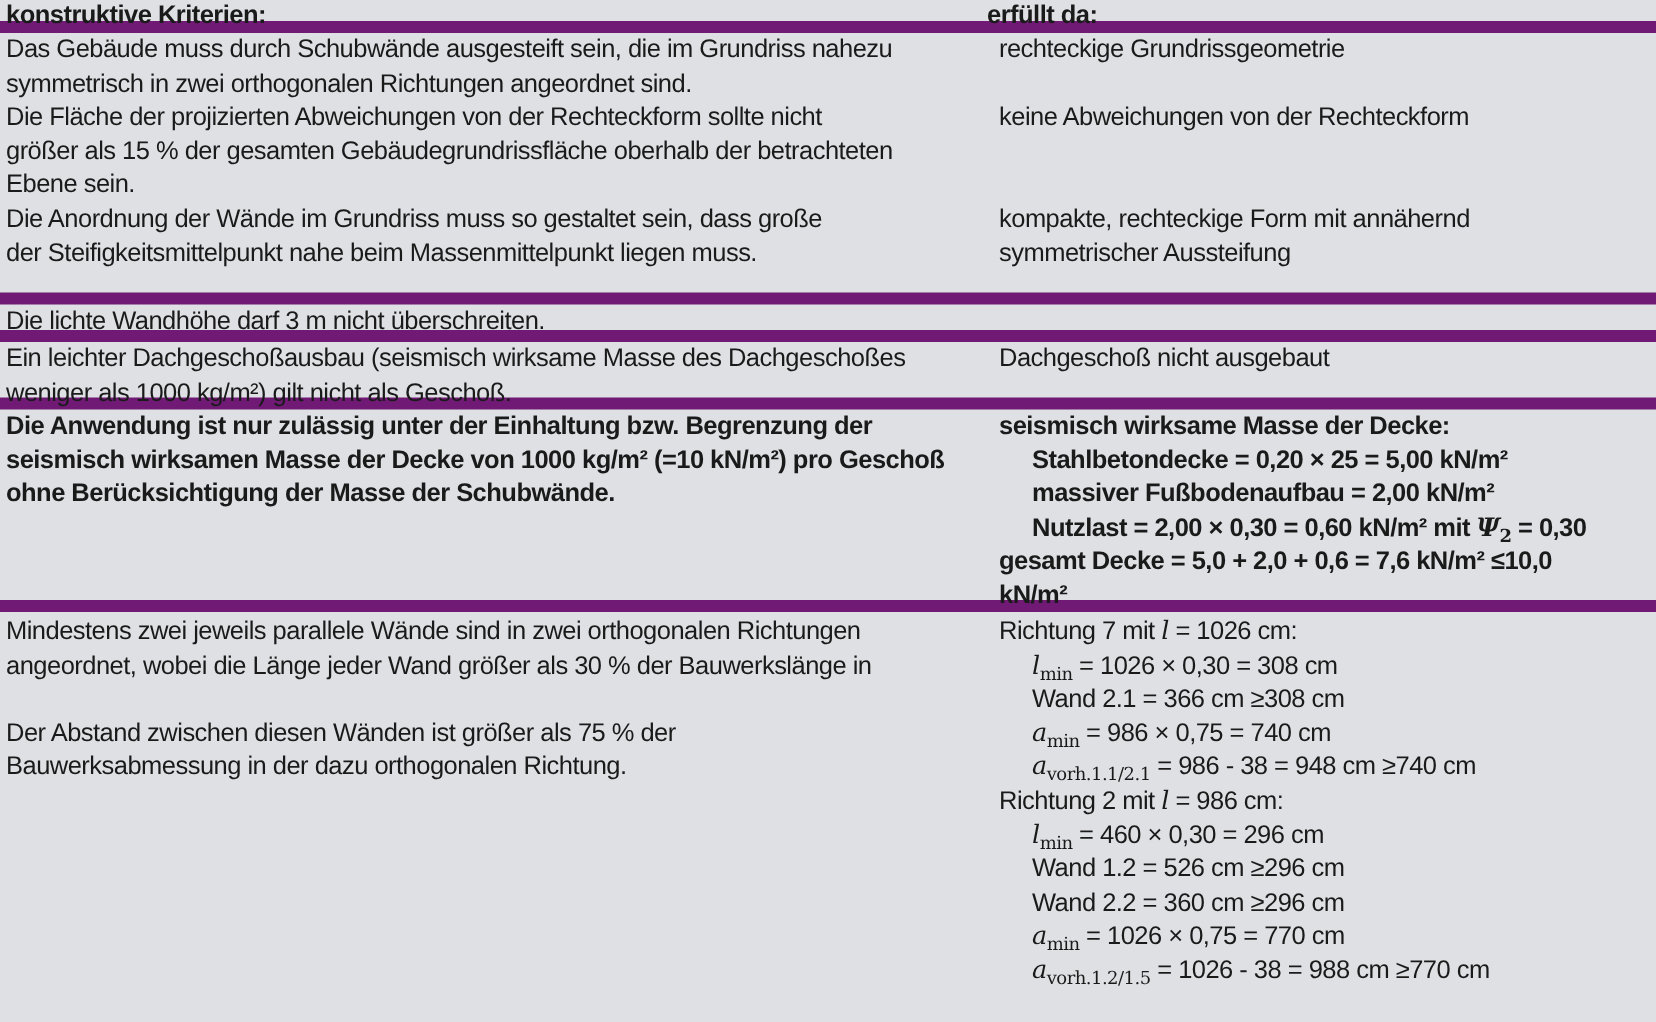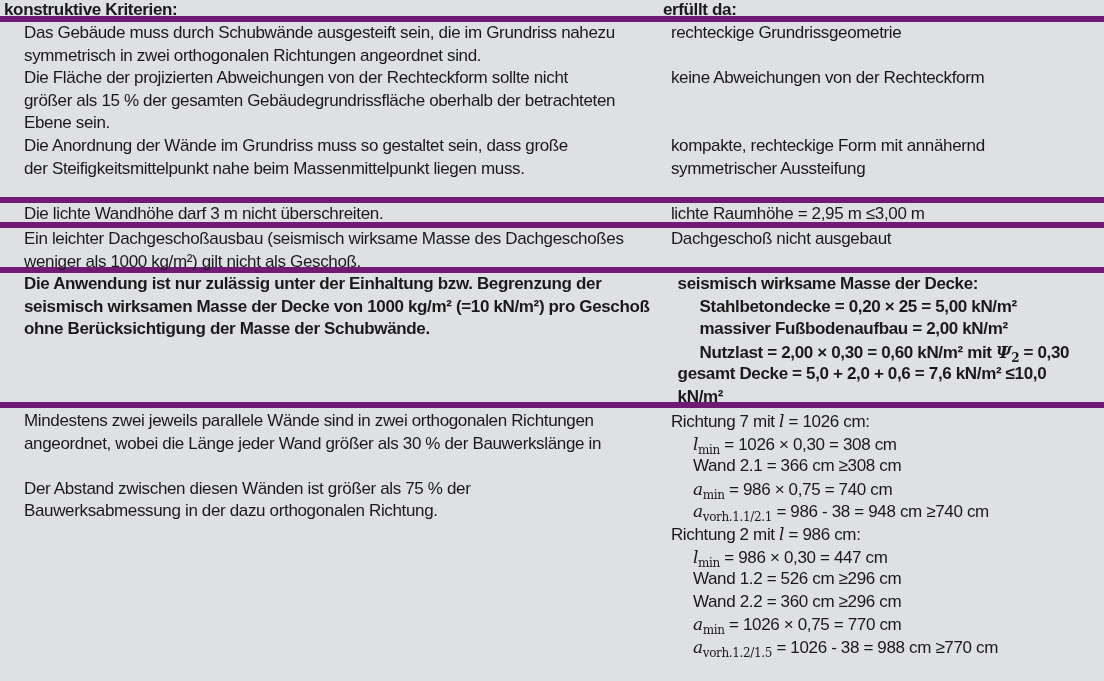--- a/index.html
+++ b/index.html
@@ -15,42 +15,41 @@
     color: #1a1a1a;
     font-size: 17px;
     letter-spacing: -0.35px;
   }
   .table {
     position: relative;
     width: 1104px;
   }
   .row {
     display: flex;
-    border-bottom: 6px solid #701a75;
+    border-bottom: 8px solid #701a75;
     box-sizing: border-box;
   }
   .row.last { border-bottom: none; }
   .head {
     height: 22px;
     font-weight: bold;
     line-height: 20px;
   }
   .head .c1 { padding-left: 4px; }
   .head .c2 { padding-left: 4px; }
   .c1 {
     width: 654px;
     box-sizing: border-box;
-    padding-left: 24px;
+    padding-left: 4px;
     padding-right: 4px;
   }
   .c2 {
     width: 450px;
     box-sizing: border-box;
     padding-left: 12px;
-    margin-left: 12px;
   }
   .line {
     height: 22.6px;
     line-height: 22.6px;
     white-space: nowrap;
   }
   .ind { padding-left: 22px; }
   .it { font-family: "DejaVu Serif", "Liberation Serif", serif; font-style: italic; }
   sub { font-size: 12px; vertical-align: -4px; line-height: 0; font-family: "DejaVu Serif", serif; }
 </style>
@@ -81,23 +80,20 @@
       <div class="line"></div>
       <div class="line"></div>
       <div class="line">kompakte, rechteckige Form mit annähernd</div>
       <div class="line">symmetrischer Aussteifung</div>
     </div>
   </div>
 
   <div class="row" style="height:25px;">
     <div class="c1">
       <div class="line">Die lichte Wandhöhe darf 3 m nicht überschreiten.</div>
-    </div>
-    <div class="c2">
-      <div class="line">lichte Raumhöhe = 2,95 m ≤3,00 m</div>
     </div>
   </div>
 
   <div class="row" style="height:45px;">
     <div class="c1">
       <div class="line">Ein leichter Dachgeschoßausbau (seismisch wirksame Masse des Dachgeschoßes</div>
       <div class="line">weniger als 1000 kg/m²) gilt nicht als Geschoß.</div>
     </div>
     <div class="c2">
       <div class="line">Dachgeschoß nicht ausgebaut</div>
@@ -130,21 +126,21 @@
     </div>
     <div class="c2">
 
       <div class="line"><span>Richtung 7 mit </span><span class="it">l</span><span> = 1026 cm:</span></div>
       <div class="line ind"><span class="it">l</span><sub>min</sub><span> = 1026 × 0,30 = 308 cm</span></div>
       <div class="line ind">Wand 2.1 = 366 cm ≥308 cm</div>
       <div class="line ind"><span class="it">a</span><sub>min</sub><span> = 986 × 0,75 = 740 cm</span></div>
       <div class="line ind"><span class="it">a</span><sub>vorh.1.1/2.1</sub><span> = 986 - 38 = 948 cm ≥740 cm</span></div>
 
       <div class="line"><span>Richtung 2 mit </span><span class="it">l</span><span> = 986 cm:</span></div>
-      <div class="line ind"><span class="it">l</span><sub>min</sub><span> = 986 × 0,30 = 447 cm</span></div>
+      <div class="line ind"><span class="it">l</span><sub>min</sub><span> = 460 × 0,30 = 296 cm</span></div>
       <div class="line ind">Wand 1.2 = 526 cm ≥296 cm</div>
       <div class="line ind">Wand 2.2 = 360 cm ≥296 cm</div>
       <div class="line ind"><span class="it">a</span><sub>min</sub><span> = 1026 × 0,75 = 770 cm</span></div>
       <div class="line ind"><span class="it">a</span><sub>vorh.1.2/1.5</sub><span> = 1026 - 38 = 988 cm ≥770 cm</span></div>
     </div>
   </div>
 
 </div>
 
 </body></html>

